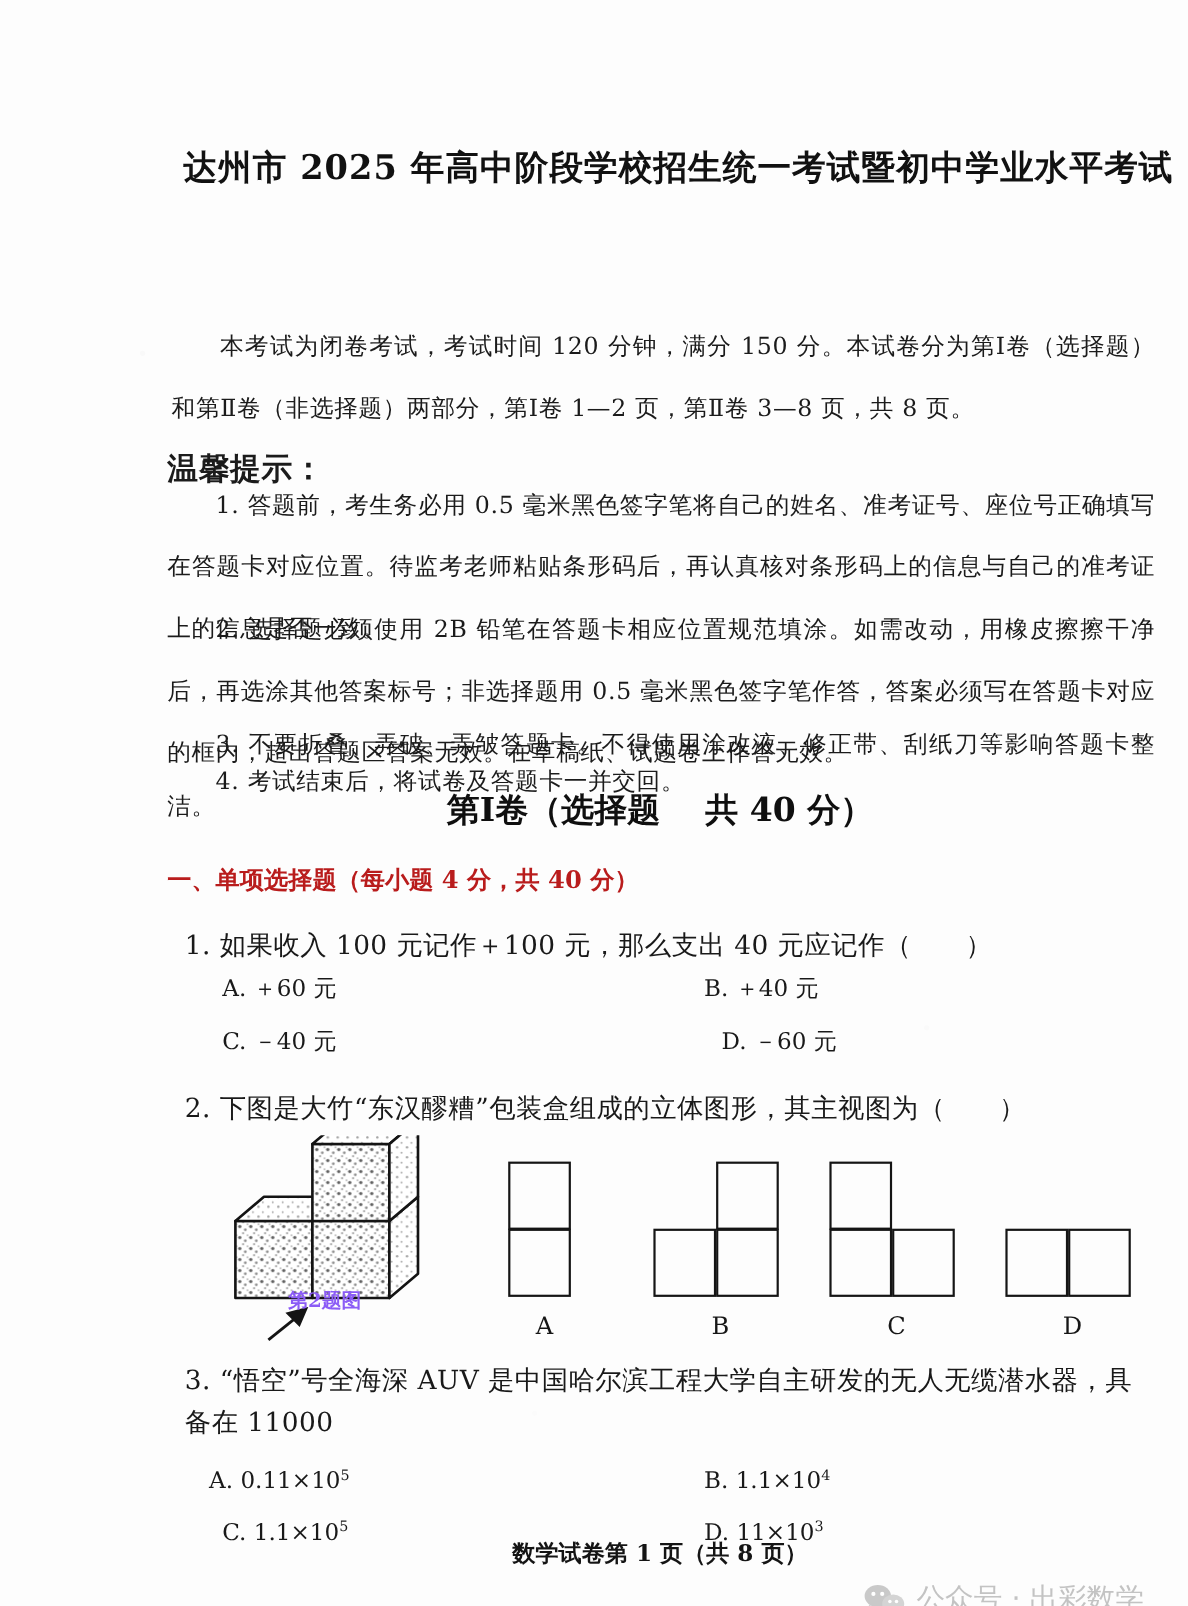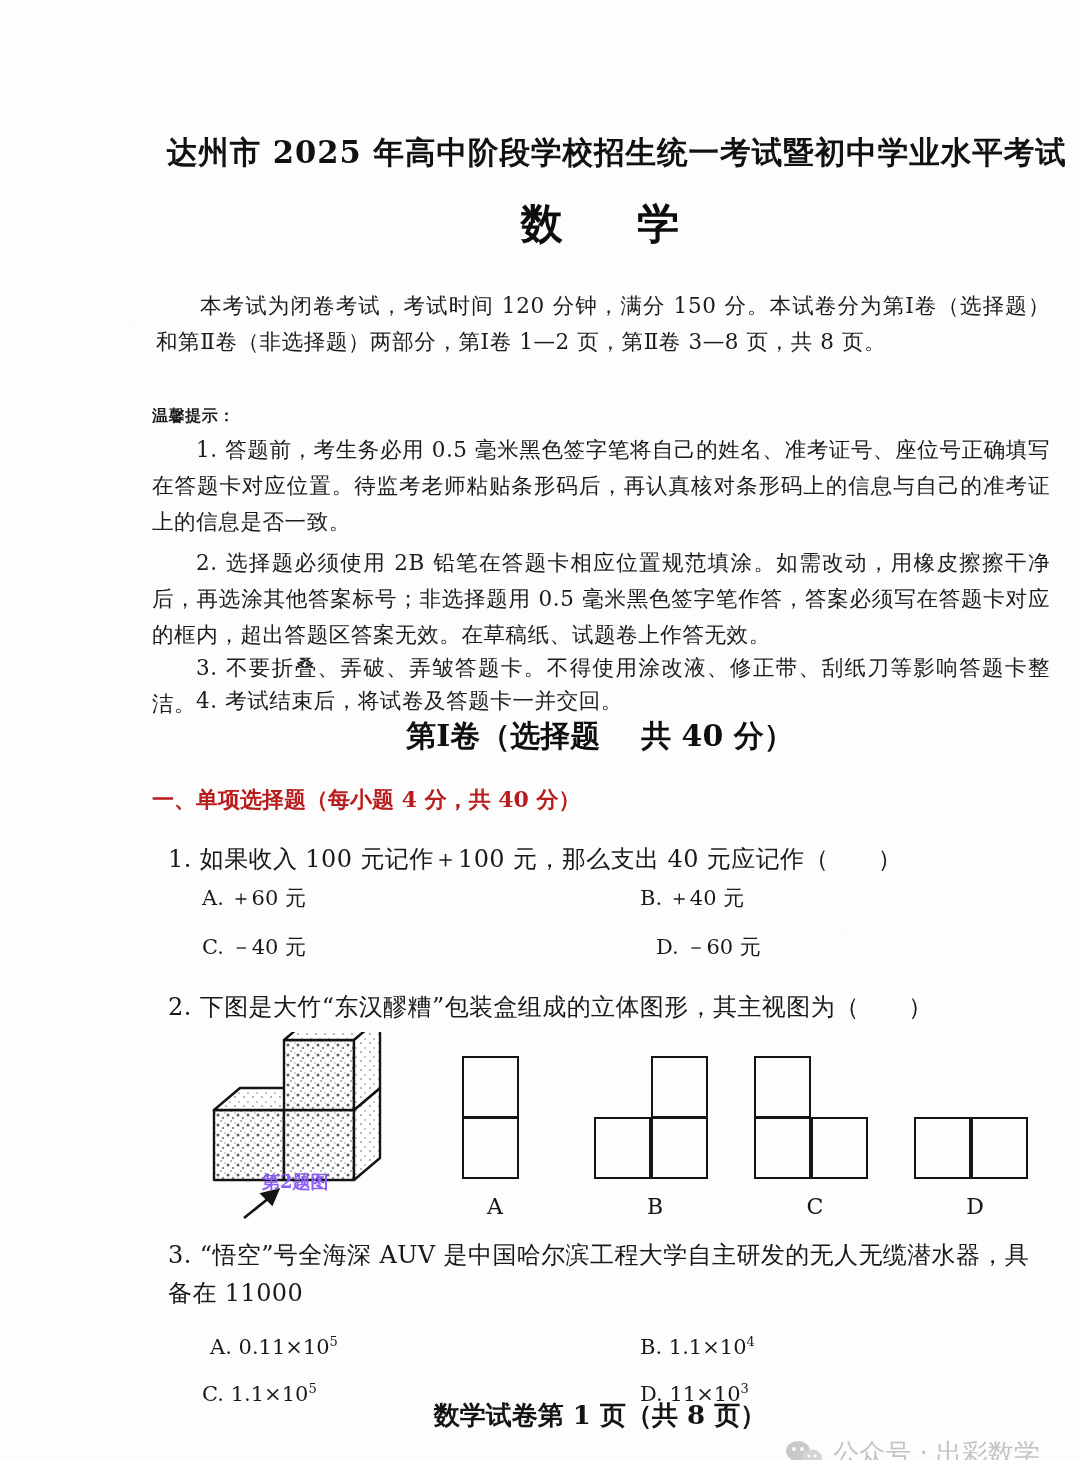--- a/index.html
+++ b/index.html
@@ -66,36 +66,36 @@
     letter-spacing: 30px;
     text-indent: 30px;
     color: #0d0d0d;
     font-family: "DejaVu Serif", "Liberation Serif", serif;
   }
 
   
   .para {
     position: absolute;
     font-size: 21.5px;
-    line-height: 36px;
+    line-height: 56px;
     letter-spacing: 0.6px;
     color: #1b1b1b;
     text-align: justify;
     font-family: "DejaVu Serif", "Liberation Serif", serif;
   }
   .intro {
     left: 6px;
     top: 288px;
     width: 894px;
     text-indent: 44px;
   }
   .tips-label {
     left: 2px;
     top: 398px;
-    font-size: 16px;
+    font-size: 28px;
     font-weight: 600;
   }
   .tip {
     left: 2px;
     width: 898px;
     text-indent: 44px;
   }
   .tip-1 { top: 432px; }
   .tip-2 { top: 545px; }
   .tip-3 { top: 650px; text-indent: 44px; }
@@ -146,21 +146,21 @@
     font-family: "DejaVu Serif", "Liberation Serif", serif;
     white-space: nowrap;
   }
   .opt sup { font-size: 13px; vertical-align: super; }
 
   .q1-a { left: 52px;  top: 884px; }
   .q1-b { left: 490px; top: 884px; }
   .q1-c { left: 52px;  top: 933px; }
   .q1-d { left: 490px; top: 933px; margin-left: 16px; }
 
-  .q3-a { left: 60px;  top: 1334px; }
+  .q3-a { left: 40px;  top: 1334px; }
   .q3-b { left: 490px; top: 1334px; }
   .q3-c { left: 52px;  top: 1381px; }
   .q3-d { left: 490px; top: 1381px; }
 
   
   .q2-figure {
     position: absolute;
     left: 46px;
     top: 1032px;
     width: 240px;
@@ -215,21 +215,21 @@
     font-family: "DejaVu Serif", "Liberation Serif", serif;
   }
 
   
   .footer {
     position: absolute;
     left: 0;
     top: 1398px;
     width: 900px;
     text-align: center;
-    font-size: 26px;
+    font-size: 21px;
     font-weight: 600;
     color: #141414;
     font-family: "DejaVu Serif", "Liberation Serif", serif;
   }
 
   .watermark {
     position: absolute;
     right: 10px;
     top: 1396px;
     display: flex;
@@ -243,21 +243,20 @@
   }
   .wechat-glyph { position: relative; width: 40px; height: 30px; flex: 0 0 auto; }
 </style>
 </head>
 <body>
 
 <div class="page">
   <div class="content">
 
     <div class="exam-title">达州市 2025 年高中阶段学校招生统一考试暨初中学业水平考试</div>
-    <div class="subject-title">数 学</div>
 
     <div class="para intro">本考试为闭卷考试，考试时间 120 分钟，满分 150 分。本试卷分为第Ⅰ卷（选择题）和第Ⅱ卷（非选择题）两部分，第Ⅰ卷 1—2 页，第Ⅱ卷 3—8 页，共 8 页。</div>
 
     <div class="para tips-label">温馨提示：</div>
     <div class="para tip tip-1">1. 答题前，考生务必用 0.5 毫米黑色签字笔将自己的姓名、准考证号、座位号正确填写在答题卡对应位置。待监考老师粘贴条形码后，再认真核对条形码上的信息与自己的准考证上的信息是否一致。</div>
     <div class="para tip tip-2">2. 选择题必须使用 2B 铅笔在答题卡相应位置规范填涂。如需改动，用橡皮擦擦干净后，再选涂其他答案标号；非选择题用 0.5 毫米黑色签字笔作答，答案必须写在答题卡对应的框内，超出答题区答案无效。在草稿纸、试题卷上作答无效。</div>
     <div class="para tip tip-3">3. 不要折叠、弄破、弄皱答题卡。不得使用涂改液、修正带、刮纸刀等影响答题卡整洁。</div>
     <div class="para tip tip-4">4. 考试结束后，将试卷及答题卡一并交回。</div>
 
     <div class="section-heading">

